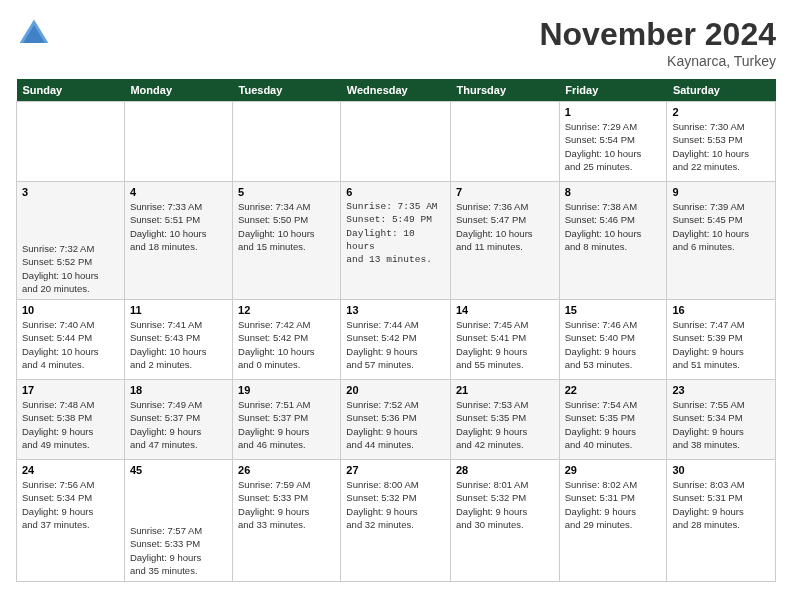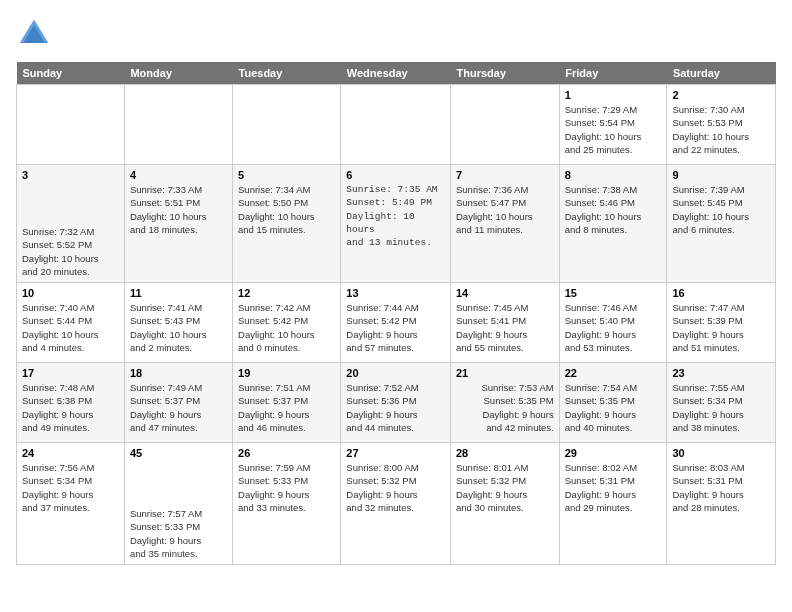--- a/index.html
+++ b/index.html
@@ -45,21 +45,21 @@
     .subtitle {
       font-size: 14px;
       color: #555;
     }
     table {
       width: 100%;
       border-collapse: collapse;
       font-size: 10px;
     }
     thead tr th {
-      background-color: #737373;
+      background-color: #14532d;
       color: #fff;
       text-align: left;
       padding: 5px 6px;
       font-size: 11px;
       font-weight: bold;
     }
     tbody tr td {
       border: 1px solid #ccc;
       vertical-align: top;
       padding: 4px 5px;
@@ -87,20 +87,24 @@
 </head>
 <body>
 
 <div class="header">
   <div class="logo">
     <svg class="logo-icon" viewBox="0 0 40 40">
 
       <polygon points="20,4 36,30 4,30" fill="#4a90d9" opacity="0.85"></polygon>
       <polygon points="20,10 32,30 8,30" fill="#2a6db5" opacity="0.6"></polygon>
     </svg>
+  </div>
+  <div class="title-block">
+    <div class="month-title">November 2024</div>
+    <div class="subtitle">Kaynarca, Turkey</div>
   </div>
 </div>
 
 <table>
   <thead>
     <tr>
     <th>Sunday</th>
         <th>Monday</th>
         <th>Tuesday</th>
         <th>Wednesday</th>
@@ -257,21 +261,21 @@
         </td>
         <td>
           <div class="day-number">20</div>
           <div class="day-info" style="white-space: pre-line;">Sunrise: 7:52 AM
 Sunset: 5:36 PM
 Daylight: 9 hours
 and 44 minutes.</div>
         </td>
         <td>
           <div class="day-number">21</div>
-          <div class="day-info" style="white-space: pre-line; text-align: right;">Sunrise: 7:53 AM
+          <div class="day-info" style="white-space: pre-line;">Sunrise: 7:53 AM
 Sunset: 5:35 PM
 Daylight: 9 hours
 and 42 minutes.</div>
         </td>
         <td>
           <div class="day-number">22</div>
           <div class="day-info" style="white-space: pre-line;">Sunrise: 7:54 AM
 Sunset: 5:35 PM
 Daylight: 9 hours
 and 40 minutes.</div>

